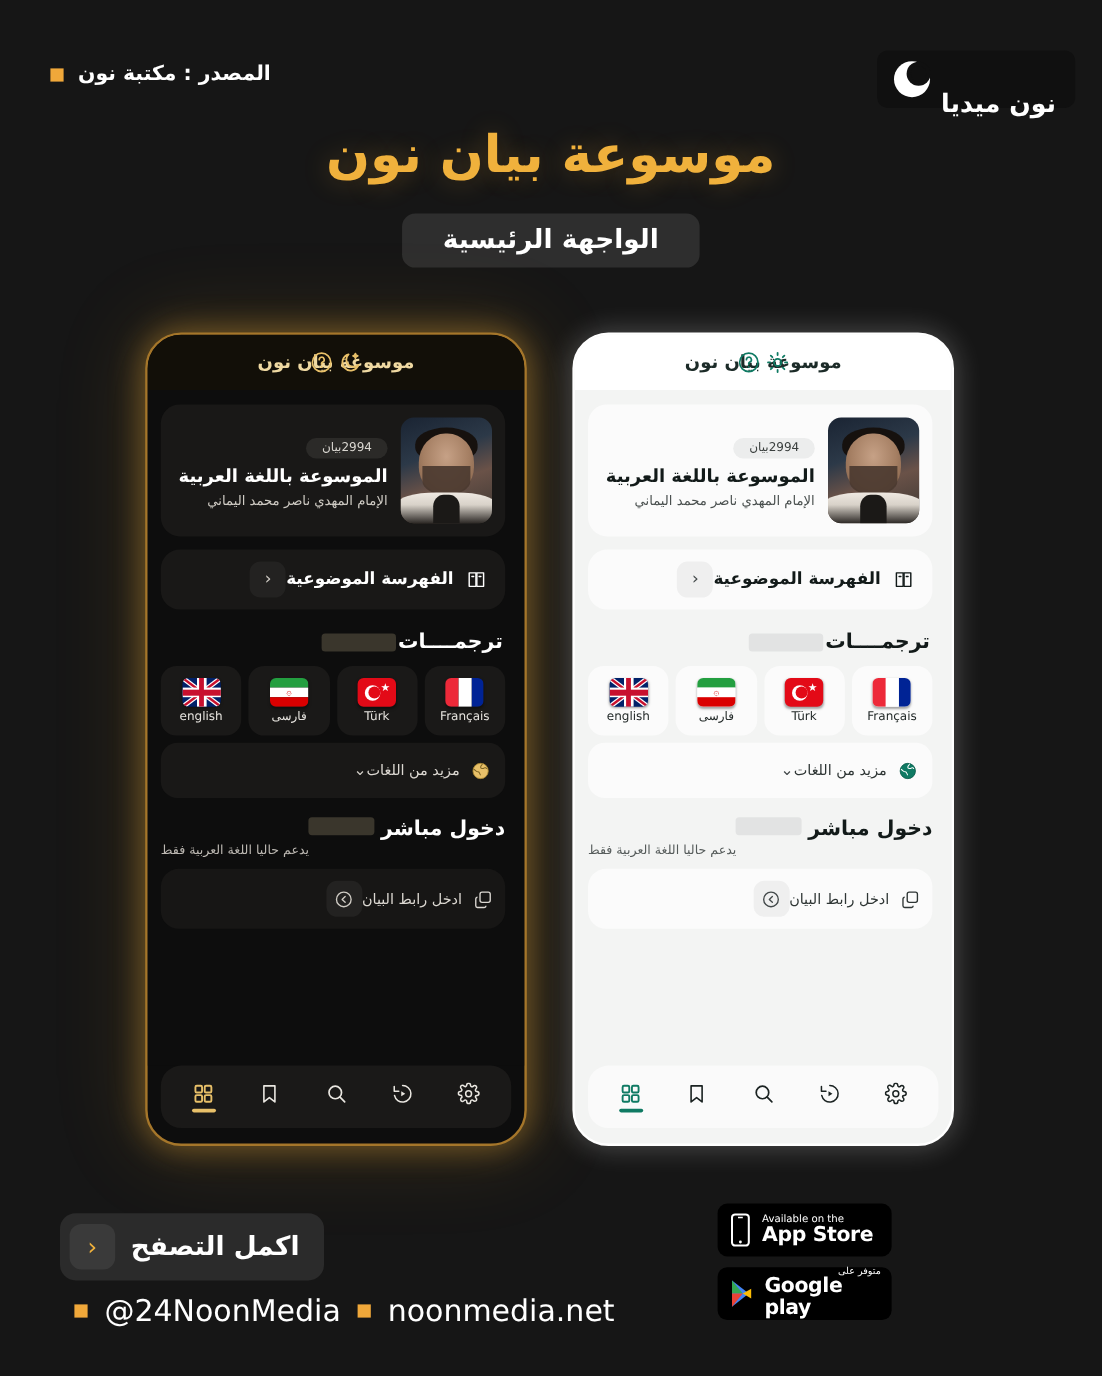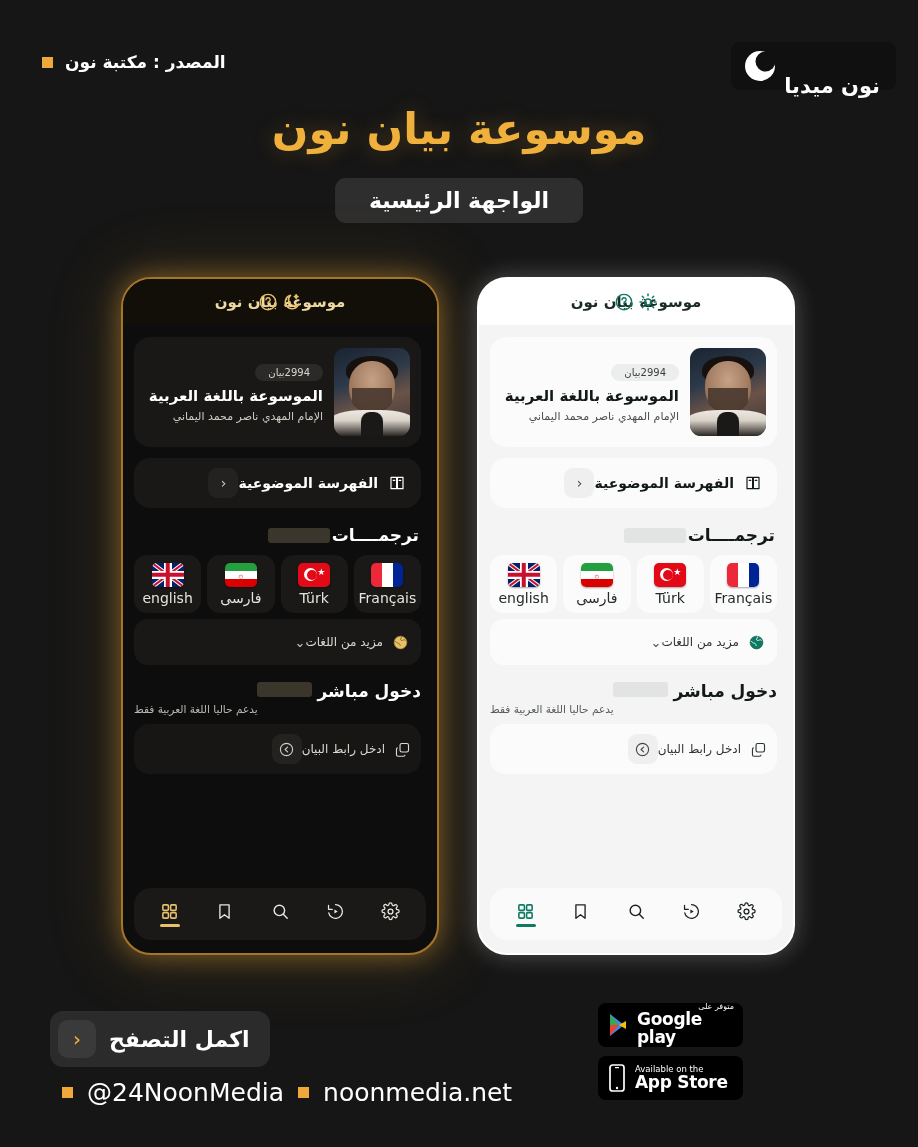--- a/index.html
+++ b/index.html
@@ -156,21 +156,21 @@
 
   
   .flags { display: grid; grid-template-columns: repeat(4,1fr); gap: 6px; }
   .flag-cell {
     border-radius: 13px; height: 58px; display: flex; flex-direction: column;
     align-items: center; justify-content: center; gap: 3px;
   }
   .dark .flag-cell { background: #1a1918; }
   .light .flag-cell { background: #fbfbfb; }
   .flag-img { width: 32px; height: 24px; border-radius: 5px; overflow: hidden; position: relative; box-shadow: 0 1px 2px rgba(0,0,0,.35); }
-  .flag-lbl { font-size: 14px; }
+  .flag-lbl { font-size: 10px; }
   .dark .flag-lbl { color: #e6e3de; }
   .light .flag-lbl { color: #232a29; }
 
   .fl-fr { display: flex; }
   .fl-fr i { flex: 1; display: block; height: 100%; }
   .fl-tr { background: #e30a17; display: flex; align-items: center; justify-content: center; position: relative; }
   .fl-tr .crescent { position: absolute; width: 13px; height: 13px; border-radius: 50%; background: #fff; left: 6px; top: 5.5px; }
   .fl-tr .crescent2 { position: absolute; width: 10px; height: 10px; border-radius: 50%; background: #e30a17; left: 9px; top: 7px; }
   .fl-tr .star { position: absolute; color: #fff; font-size: 9px; left: 19px; top: 5px; line-height: 1; }
   .fl-ir { display: flex; flex-direction: column; }
@@ -693,41 +693,41 @@
   <div class="social-line" style="top:1078px;">
     <span class="sq"></span>
     <span class="sl-txt">@24NoonMedia</span>
     <span class="sq"></span>
     <span class="sl-txt">noonmedia.net</span>
   </div>
 
   <div class="store-col">
     <div class="store-badge">
       <span class="ic">
+        <svg width="20" height="30" viewBox="0 0 20 30" fill="none" stroke="#ffffff" stroke-width="1.7">
+          <rect x="3" y="2" width="14" height="26" rx="2.6"></rect>
+          <path d="M8 4.6h4" stroke-width="1.2"></path>
+            <circle cx="10" cy="25" r="1.2" fill="#ffffff" stroke="none"></circle>
+        </svg>
+      </span>
+      <span class="sb-txt-wrap">
+        <span class="sb-small">Available on the</span>
+        <span class="sb-big">App Store</span>
+      </span>
+    </div>
+    <div class="store-badge">
+      <span class="ic">
         <svg width="22" height="26" viewBox="0 0 22 26">
           <polygon points="3,2 17,13 3,24" fill="#4285F4"></polygon>
           <polygon points="3,2 12,13 3,13" fill="#34A853"></polygon>
           <polygon points="3,13 12,13 3,24" fill="#EA4335"></polygon>
           <polygon points="12,13 19,9 19,17" fill="#FBBC05"></polygon>
         </svg>
       </span>
       <span class="sb-txt-wrap">
         <span class="sb-ar">متوفر على</span>
         <span class="sb-big">Google play</span>
       </span>
     </div>
-    <div class="store-badge">
-      <span class="ic">
-        <svg width="20" height="30" viewBox="0 0 20 30" fill="none" stroke="#ffffff" stroke-width="1.7">
-          <rect x="3" y="2" width="14" height="26" rx="2.6"></rect>
-          <path d="M8 4.6h4" stroke-width="1.2"></path>
-            <circle cx="10" cy="25" r="1.2" fill="#ffffff" stroke="none"></circle>
-        </svg>
-      </span>
-      <span class="sb-txt-wrap">
-        <span class="sb-small">Available on the</span>
-        <span class="sb-big">App Store</span>
-      </span>
-    </div>
   </div>
 
 
 </div>
 
 </body></html>

